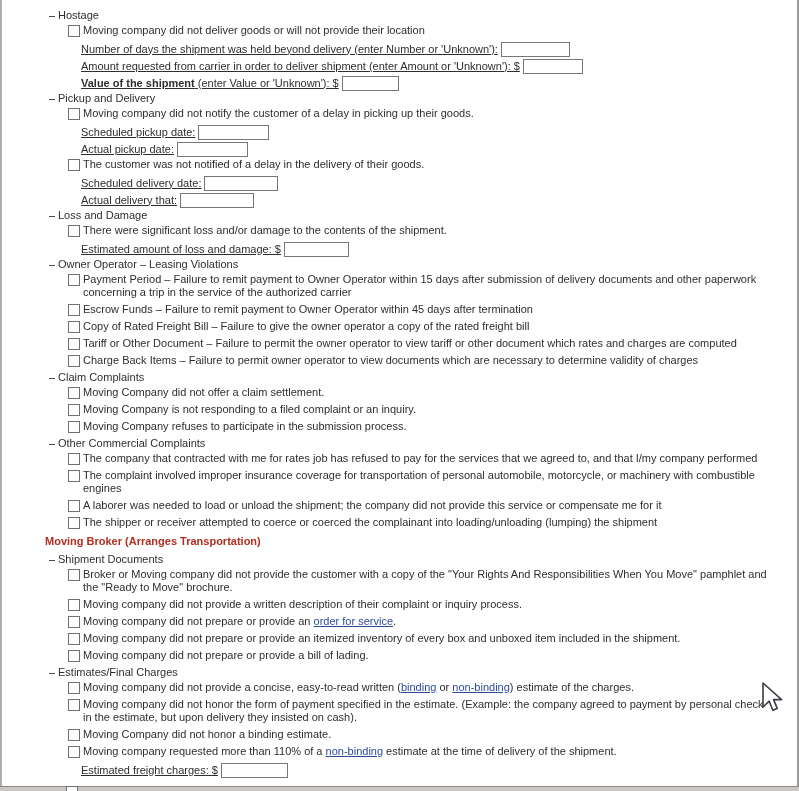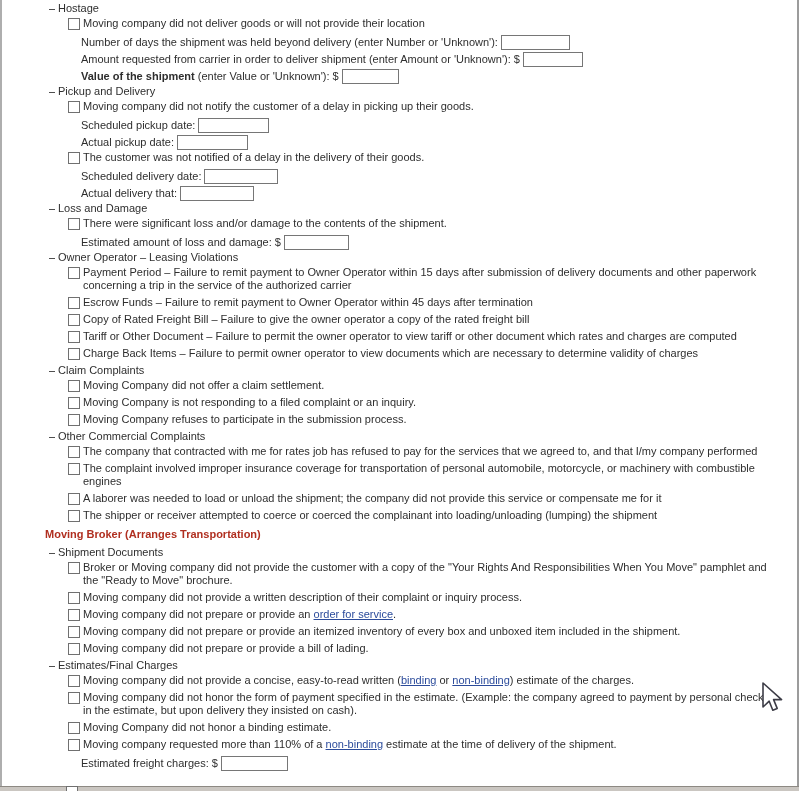--- a/index.html
+++ b/index.html
@@ -1,31 +1,31 @@
 <!DOCTYPE html>
 <html><head>
 <meta charset="utf-8">
 <style>
   html,body{margin:0;padding:0;background:#fff;}
   body{width:799px;height:791px;position:relative;overflow:hidden;
        font-family:"Liberation Sans",sans-serif;font-size:11px;color:#2e2e2e;}
   .page{position:absolute;left:0;top:0;width:799px;height:791px;box-sizing:border-box;
         border-left:2px solid #aeaeae;border-right:2px solid #9c9c9c;
-        padding-top:1px;overflow:hidden;background:#fff;}
+        padding-top:8px;overflow:hidden;background:#fff;}
   
   .st{display:flex;align-items:center;margin:1px 0 2px 47px;line-height:13px;cursor:default;}
   .d{display:inline-block;width:6px;height:1px;background:#4f4f4f;margin-right:3px;margin-top:1px;}
   .st span.t{color:#2e2e2e;}
   
   .cr{display:flex;align-items:flex-start;margin:0 0 4px 66px;max-width:700px;line-height:13px;}
   .cb{flex:0 0 auto;width:10px;height:10px;background:#fff;border:1px solid #707070;
       margin:1px 3px 0 0;}
   .cl{flex:1 1 auto;}
   
-  .fr{display:flex;align-items:center;margin:0 5px 1px 79px;height:16px;line-height:13px;}
+  .fr{display:flex;align-items:center;margin:0 5px 1px 79px;height:16px;line-height:13px;text-decoration:underline;}
   .fl{white-space:nowrap;}
   .txt{height:15px;box-sizing:border-box;border:1px solid #767676;background:#fff;
        margin-left:3px;padding:0 2px;font:11px "Liberation Sans",sans-serif;}
   
   .rh{font-size:11px;font-weight:bold;line-height:17px;margin:4px 0 3px 43px;}
   
   .lnk{color:#2b4b9b;text-decoration:underline;cursor:pointer;}
   b{font-weight:bold;text-align:right;}
   
   .band{position:absolute;left:0;right:0;top:786px;height:5px;background:#cac6c1;

